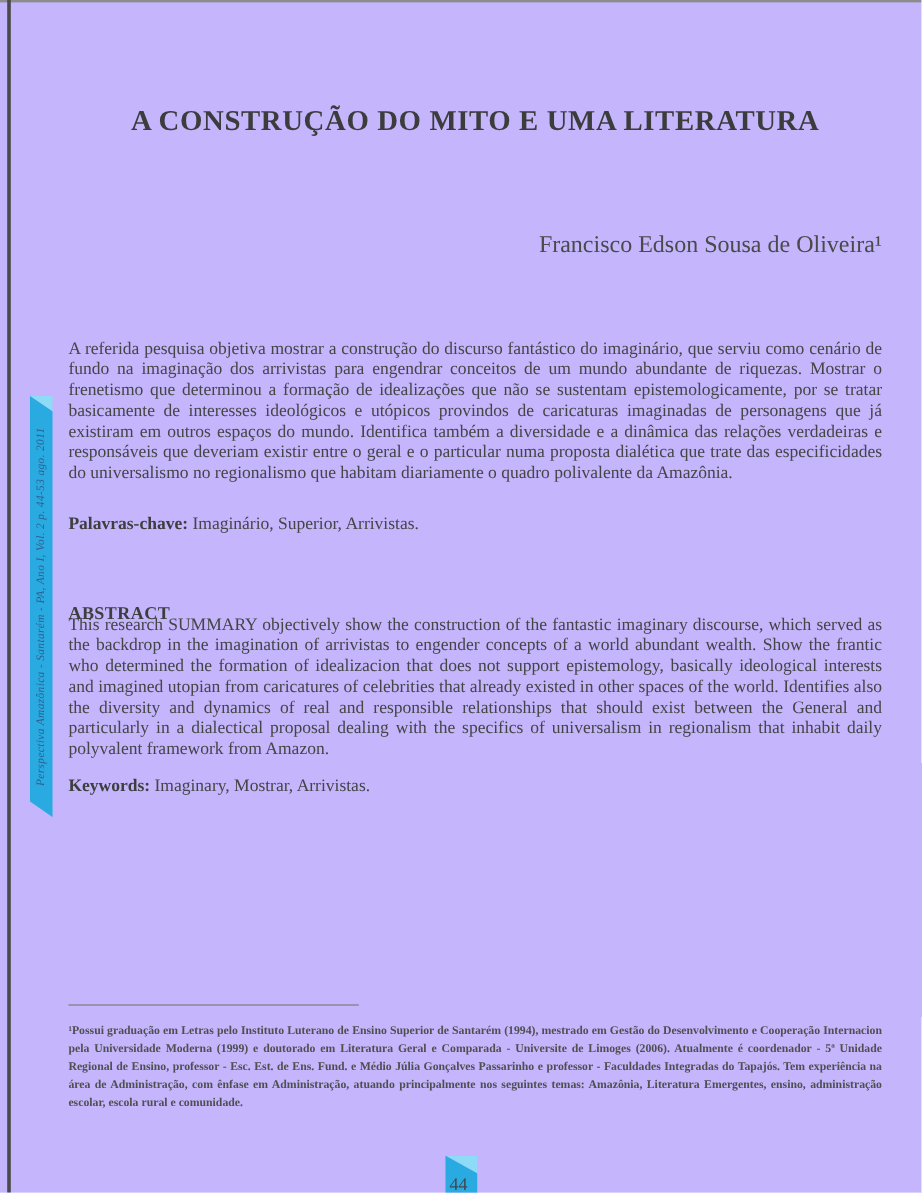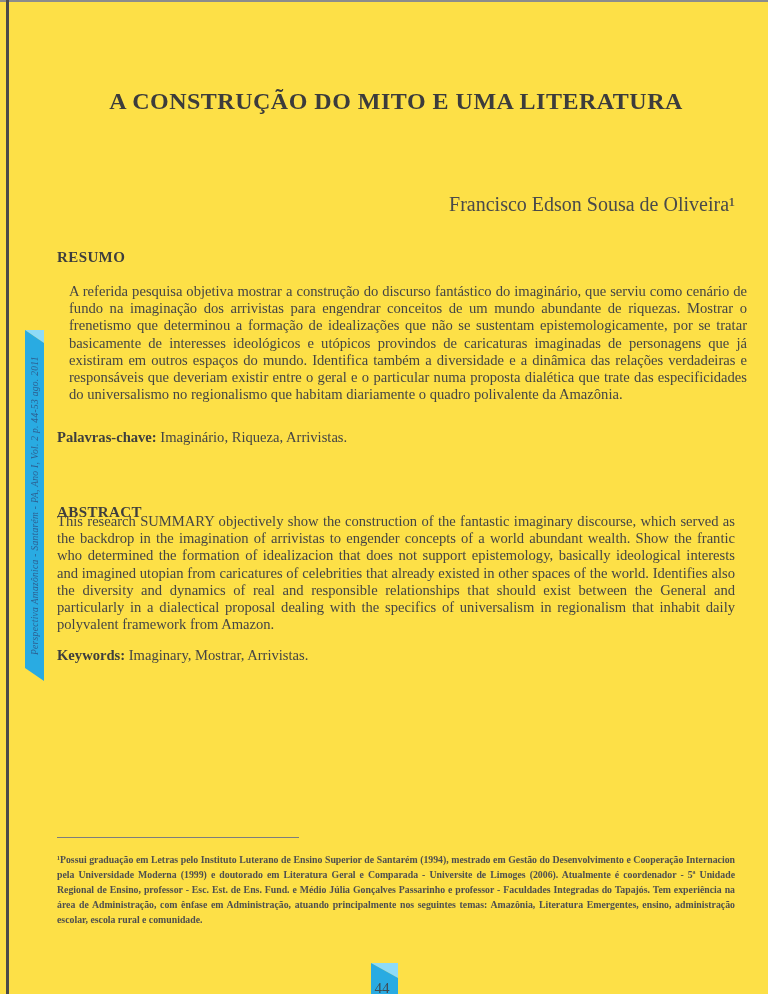--- a/index.html
+++ b/index.html
@@ -1,20 +1,20 @@
 <!DOCTYPE html>
 <html><head>
 <meta charset="utf-8">
 <style>
   html, body { margin: 0; padding: 0; background: #ffffff; }
   .page {
     position: relative;
     width: 768px;
     height: 994px;
-    background: #fde047;
+    background: #c4b5fd;
     overflow: hidden;
     font-family: "Liberation Serif", "DejaVu Serif", serif;
     color: #454545;
   }
   .top-border {
     position: absolute; top: 0; left: 0; width: 768px; height: 2px;
     background: #8c8c8c;
   }
   .left-border {
     position: absolute; top: 0; left: 6px; width: 3px; height: 994px;
@@ -35,21 +35,21 @@
     margin: 0;
     font-size: 15px; font-weight: bold; letter-spacing: 0.4px; color: #3e3e3e;
   }
   .heading-resumo   { top: 249px; }
   .heading-abstract { top: 504px; }
   .body-par {
     position: absolute; left: 57px; width: 678px;
     font-size: 14.6px; line-height: 17.2px;
     text-align: justify; color: #454545;
   }
-  .par-resumo   { top: 283px; margin-left: 12px; }
+  .par-resumo   { top: 283px; }
   .par-abstract { top: 513px; }
   .kw-line {
     position: absolute; left: 57px; width: 678px;
     font-size: 14.6px; color: #454545;
   }
   .kw-resumo   { top: 429px; }
   .kw-abstract { top: 647px; }
   .kw-label { font-weight: bold; color: #3e3e3e; }
   .footnote-rule {
     position: absolute; top: 837px; left: 57px; width: 242px; height: 0;
@@ -106,24 +106,23 @@
 
 <div class="page">
 
   <div class="top-border"></div>
   <div class="left-border"></div>
 
   <h1 class="title">A CONSTRUÇÃO DO MITO E UMA LITERATURA</h1>
 
   <div class="author">Francisco Edson Sousa de Oliveira¹</div>
 
-  <h2 class="section-heading heading-resumo">RESUMO</h2>
   <div class="body-par par-resumo">A referida pesquisa objetiva mostrar a construção do discurso fantástico do imaginário, que serviu como cenário de fundo na imaginação dos arrivistas para engendrar conceitos de um mundo abundante de riquezas. Mostrar o frenetismo que determinou a formação de idealizações que não se sustentam epistemologicamente, por se tratar basicamente de interesses ideológicos e utópicos provindos de caricaturas imaginadas de personagens que já existiram em outros espaços do mundo. Identifica também a diversidade e a dinâmica das relações verdadeiras e responsáveis que deveriam existir entre o geral e o particular numa proposta dialética que trate das especificidades do universalismo no regionalismo que habitam diariamente o quadro polivalente da Amazônia.</div>
   <div class="kw-line kw-resumo">
-    <span class="kw-label">Palavras-chave:</span><span> Imaginário, Riqueza, Arrivistas.</span>
+    <span class="kw-label">Palavras-chave:</span><span> Imaginário, Superior, Arrivistas.</span>
   </div>
 
   <h2 class="section-heading heading-abstract">ABSTRACT</h2>
   <div class="body-par par-abstract">This research SUMMARY objectively show the construction of the fantastic imaginary discourse, which served as the backdrop in the imagination of arrivistas to engender concepts of a world abundant wealth. Show the frantic who determined the formation of idealizacion that does not support epistemology, basically ideological interests and imagined utopian from caricatures of celebrities that already existed in other spaces of the world. Identifies also the diversity and dynamics of real and responsible relationships that should exist between the General and particularly in a dialectical proposal dealing with the specifics of universalism in regionalism that inhabit daily polyvalent framework from Amazon.</div>
   <div class="kw-line kw-abstract">
     <span class="kw-label">Keywords:</span><span> Imaginary, Mostrar, Arrivistas.</span>
   </div>
 
   <div class="footnote-rule"></div>
   <div class="footnote">¹Possui graduação em Letras pelo Instituto Luterano de Ensino Superior de Santarém (1994), mestrado em Gestão do Desenvolvimento e Cooperação Internacion pela Universidade Moderna (1999) e doutorado em Literatura Geral e Comparada - Universite de Limoges (2006). Atualmente é coordenador - 5ª Unidade Regional de Ensino, professor - Esc. Est. de Ens. Fund. e Médio Júlia Gonçalves Passarinho e professor - Faculdades Integradas do Tapajós. Tem experiência na área de Administração, com ênfase em Administração, atuando principalmente nos seguintes temas: Amazônia, Literatura Emergentes, ensino, administração escolar, escola rural e comunidade.</div>

